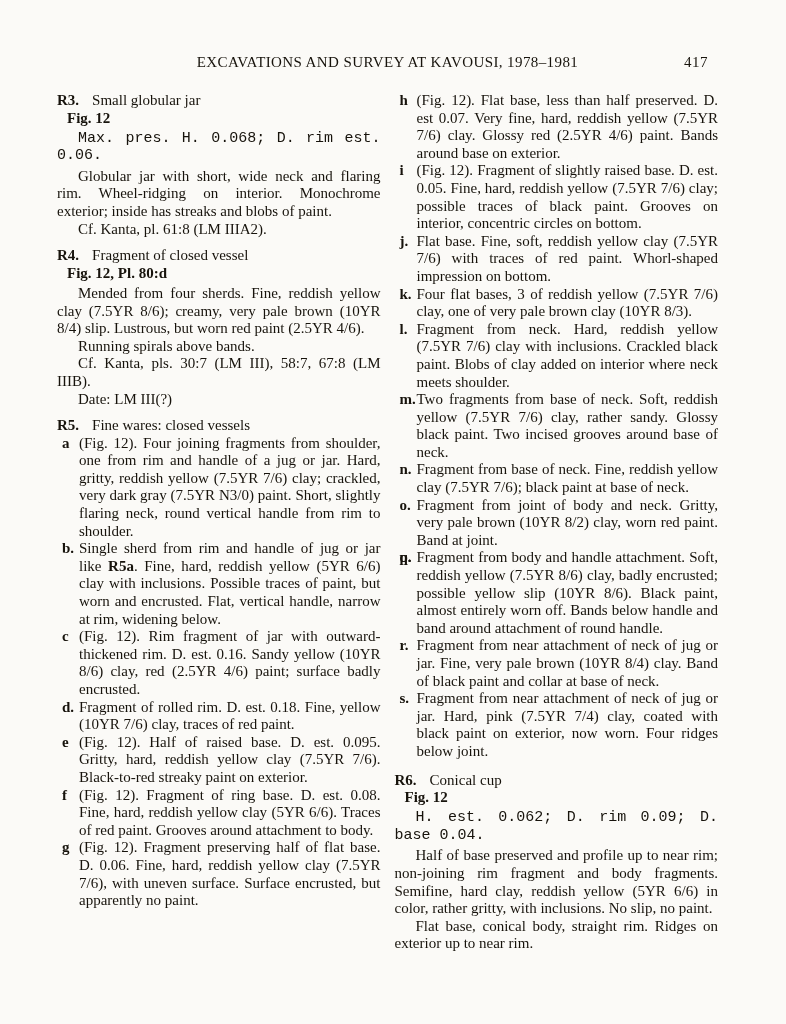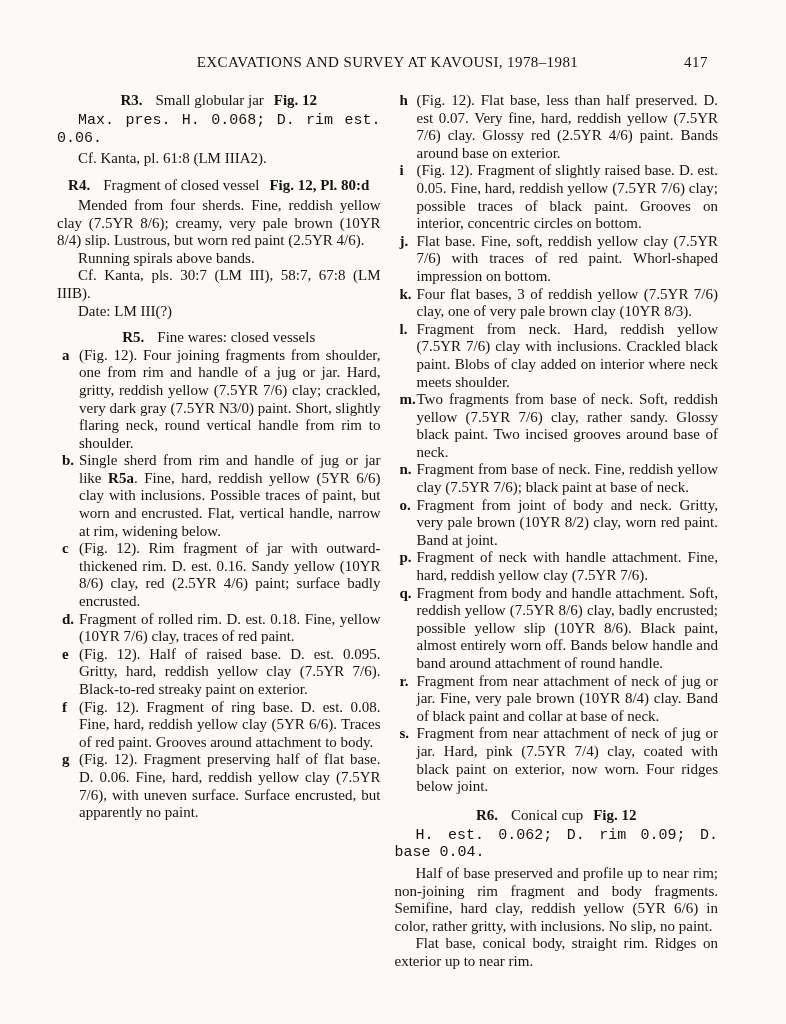--- a/index.html
+++ b/index.html
@@ -25,21 +25,21 @@
   .page-number {
     position: absolute;
     right: 10px; top: 0;
     letter-spacing: 0.5px;
   }
   .columns { display: flex; gap: 14px; }
   .col { flex: 1; min-width: 0; font-size: 15px; line-height: 17.6px; text-align: justify; }
 
   .entry { margin-top: 9px; }
   .entry:first-child { margin-top: 0; }
-  .entry-head { display: flex; justify-content: center; }
+  .entry-head { display: flex; justify-content: center; flex-direction: column; }
   .entry-id { font-weight: 700; margin-right: 13px; }
   .entry-fig { margin-left: 10px; white-space: nowrap; font-weight: bold; }
   .dims { text-indent: 21px; margin: 2.5px 0 3px 0; font-family: Liberation Mono, monospace; }
   .para { text-indent: 21px; }
   .bold-inline { font-weight: 700; }
 
   .item { position: relative; padding-left: 22px; }
   .item-label { position: absolute; left: 5px; top: 0; font-weight: 700; }
 </style>
 </head>
@@ -55,20 +55,21 @@
   <div class="columns">
 
     <div class="col">
 
       <div class="entry">
         <div class="entry-head">
           <span><span class="entry-id">R3.</span><span>Small globular jar</span></span>
           <span class="entry-fig">Fig. 12</span>
         </div>
         <div class="dims">Max. pres. H. 0.068; D. rim est. 0.06.</div>
+        <div class="para">Globular jar with short, wide neck and flaring rim. Wheel-ridging on interior. Monochrome exterior; inside has streaks and blobs of paint.</div>
         <div class="para">Cf. Kanta, pl. 61:8 (LM IIIA2).</div>
       </div>
 
       <div class="entry">
         <div class="entry-head">
           <span><span class="entry-id">R4.</span><span>Fragment of closed vessel</span></span>
           <span class="entry-fig">Fig. 12, Pl. 80:d</span>
         </div>
         <div class="para" style="margin-top:2.5px">Mended from four sherds. Fine, reddish yellow clay (7.5YR 8/6); creamy, very pale brown (10YR 8/4) slip. Lustrous, but worn red paint (2.5YR 4/6).</div>
         <div class="para">Running spirals above bands.</div>
@@ -125,21 +126,21 @@
       <div class="item">
         <span class="item-label">m.</span><span>Two fragments from base of neck. Soft, reddish yellow (7.5YR 7/6) clay, rather sandy. Glossy black paint. Two incised grooves around base of neck.</span>
       </div>
       <div class="item">
         <span class="item-label">n.</span><span>Fragment from base of neck. Fine, reddish yellow clay (7.5YR 7/6); black paint at base of neck.</span>
       </div>
       <div class="item">
         <span class="item-label">o.</span><span>Fragment from joint of body and neck. Gritty, very pale brown (10YR 8/2) clay, worn red paint. Band at joint.</span>
       </div>
       <div class="item">
-        <span class="item-label">p.</span><span>Fragment of neck with handle attachment. Fine, hard, reddish yellow clay (7.5YR 7/6).</span>
+        <span class="item-label">p.</span>
       </div>
       <div class="item">
         <span class="item-label">q.</span><span>Fragment from body and handle attachment. Soft, reddish yellow (7.5YR 8/6) clay, badly encrusted; possible yellow slip (10YR 8/6). Black paint, almost entirely worn off. Bands below handle and band around attachment of round handle.</span>
       </div>
       <div class="item">
         <span class="item-label">r.</span><span>Fragment from near attachment of neck of jug or jar. Fine, very pale brown (10YR 8/4) clay. Band of black paint and collar at base of neck.</span>
       </div>
       <div class="item">
         <span class="item-label">s.</span><span>Fragment from near attachment of neck of jug or jar. Hard, pink (7.5YR 7/4) clay, coated with black paint on exterior, now worn. Four ridges below joint.</span>
       </div>

